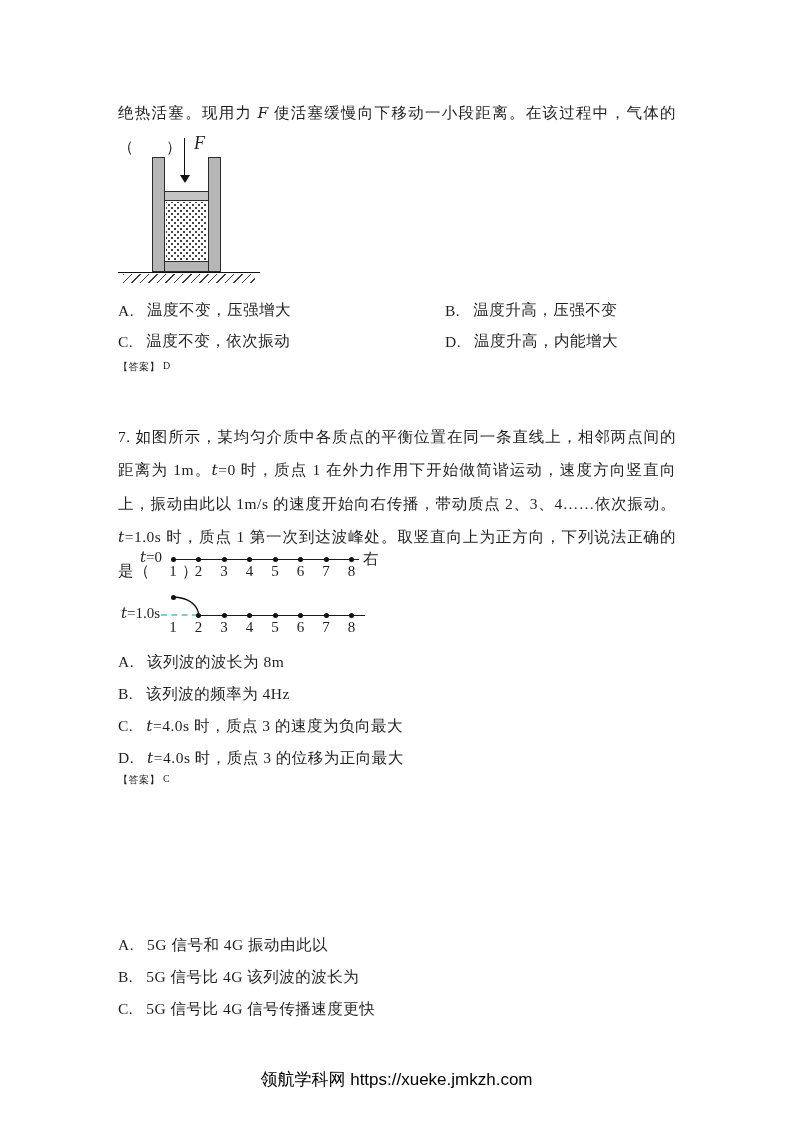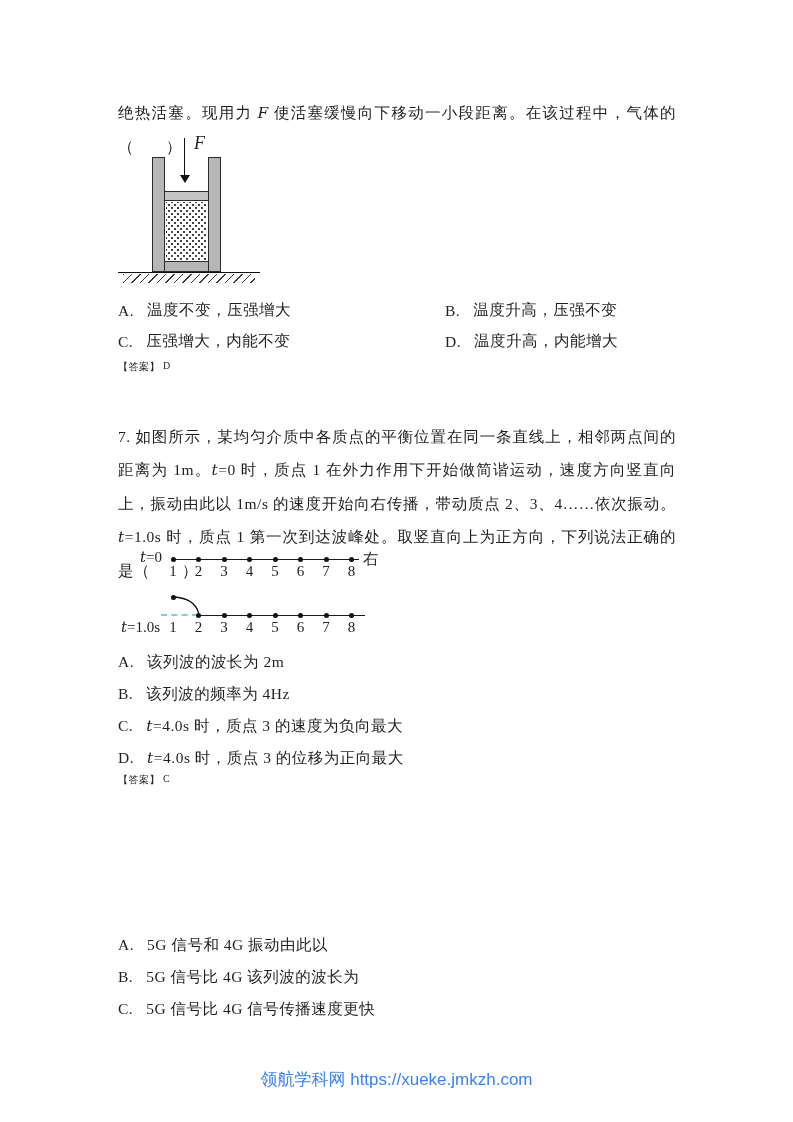--- a/index.html
+++ b/index.html
@@ -60,21 +60,21 @@
   .wline { position: absolute; height: 0; border-top: 1.4px solid #1a1a1a; }
   .wdot { position: absolute; width: 5px; height: 5px; border-radius: 50%; background: #111; }
   .wlabel { position: absolute; width: 22px; height: 18px; line-height: 18px; text-align: center; }
   .trow-label { position: absolute; line-height: 17px; white-space: nowrap; }
   .dashline { position: absolute; left: 41px; top: 65.5px; width: 37px; height: 0; border-top: 2px dashed #7ecfd4; }
   .curve-svg { position: absolute; left: 0; top: 0; }
   
   .footer {
     left: 0; top: 1068px; width: 793px; text-align: center;
     font-family: "Liberation Sans", "DejaVu Sans", sans-serif;
-    font-size: 17px; color: #3b82f6;
+    font-size: 17px; color: #000000;
   }
 </style>
 </head>
 <body>
 
 <div class="page">
 
   <div class="abs stem" style="left:118px; top:96px;"><span>绝热活塞。现用力 </span><span class="it">F</span><span> 使活塞缓慢向下移动一小段距离。在该过程中，气体的（　　）</span></div>
 
   <div class="abs fig6" style="left:118px; top:135px;">
@@ -94,21 +94,21 @@
     <div class="opt-row">
       <span class="opt-label">A.</span>
       <span>温度不变，压强增大</span>
     </div>
     <div class="opt-row">
       <span class="opt-label">B.</span>
       <span>温度升高，压强不变</span>
     </div>
     <div class="opt-row">
       <span class="opt-label">C.</span>
-      <span>压强增大，内能不变</span>
+      <span>温度不变，依次振动</span>
     </div>
     <div class="opt-row">
       <span class="opt-label">D.</span>
       <span>温度升高，内能增大</span>
     </div>
   </div>
 
   <div class="abs answer-line" style="left:118px; top:360px;">
     <span>【答案】</span>
     <span class="answer-letter">D</span>
@@ -134,21 +134,21 @@
     <span class="wlabel" style="left:42px; top:14px;">1</span>
     <span class="wlabel" style="left:67.5px; top:14px;">2</span>
     <span class="wlabel" style="left:93px; top:14px;">3</span>
     <span class="wlabel" style="left:118.5px; top:14px;">4</span>
     <span class="wlabel" style="left:144px; top:14px;">5</span>
     <span class="wlabel" style="left:169.5px; top:14px;">6</span>
     <span class="wlabel" style="left:195px; top:14px;">7</span>
     <span class="wlabel" style="left:220.5px; top:14px;">8</span>
     <span class="trow-label" style="left:243px; top:2px; font-size:15.5px;">右</span>
 
-    <span class="trow-label" style="left:1px; top:71px;"><span class="it">t</span><span>=1.0s</span></span>
+    <span class="trow-label" style="left:1px; top:57px;"><span class="it">t</span><span>=1.0s</span></span>
     <div class="dashline"></div>
     <div class="wdot" style="left:50.5px; top:46.5px;"></div>
     <div class="wline" style="left:78.5px; top:66.5px; width:166px;"></div>
     <div class="wdot" style="left:76px; top:64.5px;"></div>
     <div class="wdot" style="left:101.5px; top:64.5px;"></div>
     <div class="wdot" style="left:127px; top:64.5px;"></div>
     <div class="wdot" style="left:152.5px; top:64.5px;"></div>
     <div class="wdot" style="left:178px; top:64.5px;"></div>
     <div class="wdot" style="left:203.5px; top:64.5px;"></div>
     <div class="wdot" style="left:229px; top:64.5px;"></div>
@@ -158,21 +158,21 @@
     <span class="wlabel" style="left:118.5px; top:70px;">4</span>
     <span class="wlabel" style="left:144px; top:70px;">5</span>
     <span class="wlabel" style="left:169.5px; top:70px;">6</span>
     <span class="wlabel" style="left:195px; top:70px;">7</span>
     <span class="wlabel" style="left:220.5px; top:70px;">8</span>
   </div>
 
   <div class="abs opt-list" style="left:118px; top:646px;">
     <div class="opt-row">
       <span class="opt-label">A.</span>
-      <span><span>该列波的波长为 2m</span></span>
+      <span><span>该列波的波长为 8m</span></span>
     </div>
     <div class="opt-row">
       <span class="opt-label">B.</span>
       <span><span>该列波的频率为 4Hz</span></span>
     </div>
     <div class="opt-row">
       <span class="opt-label">C.</span>
       <span><span class="it">t</span><span>=4.0s 时，质点 3 的速度为负向最大</span></span>
     </div>
     <div class="opt-row">

